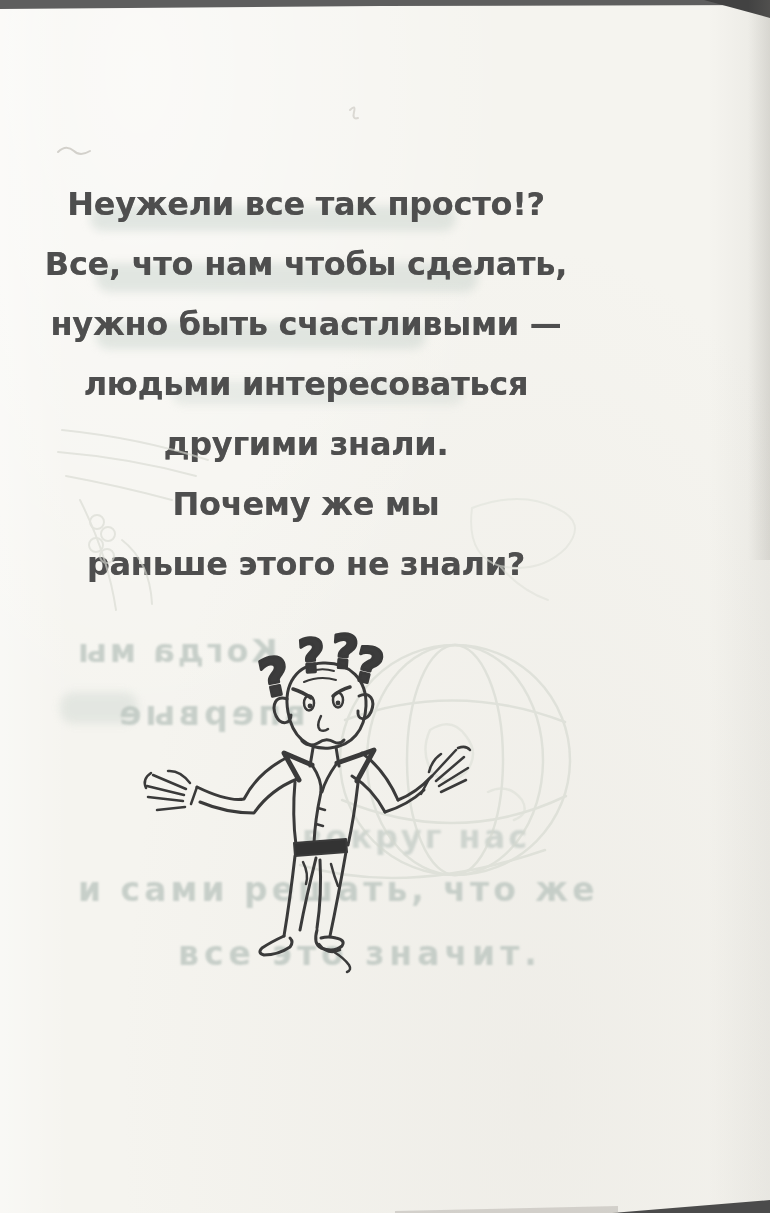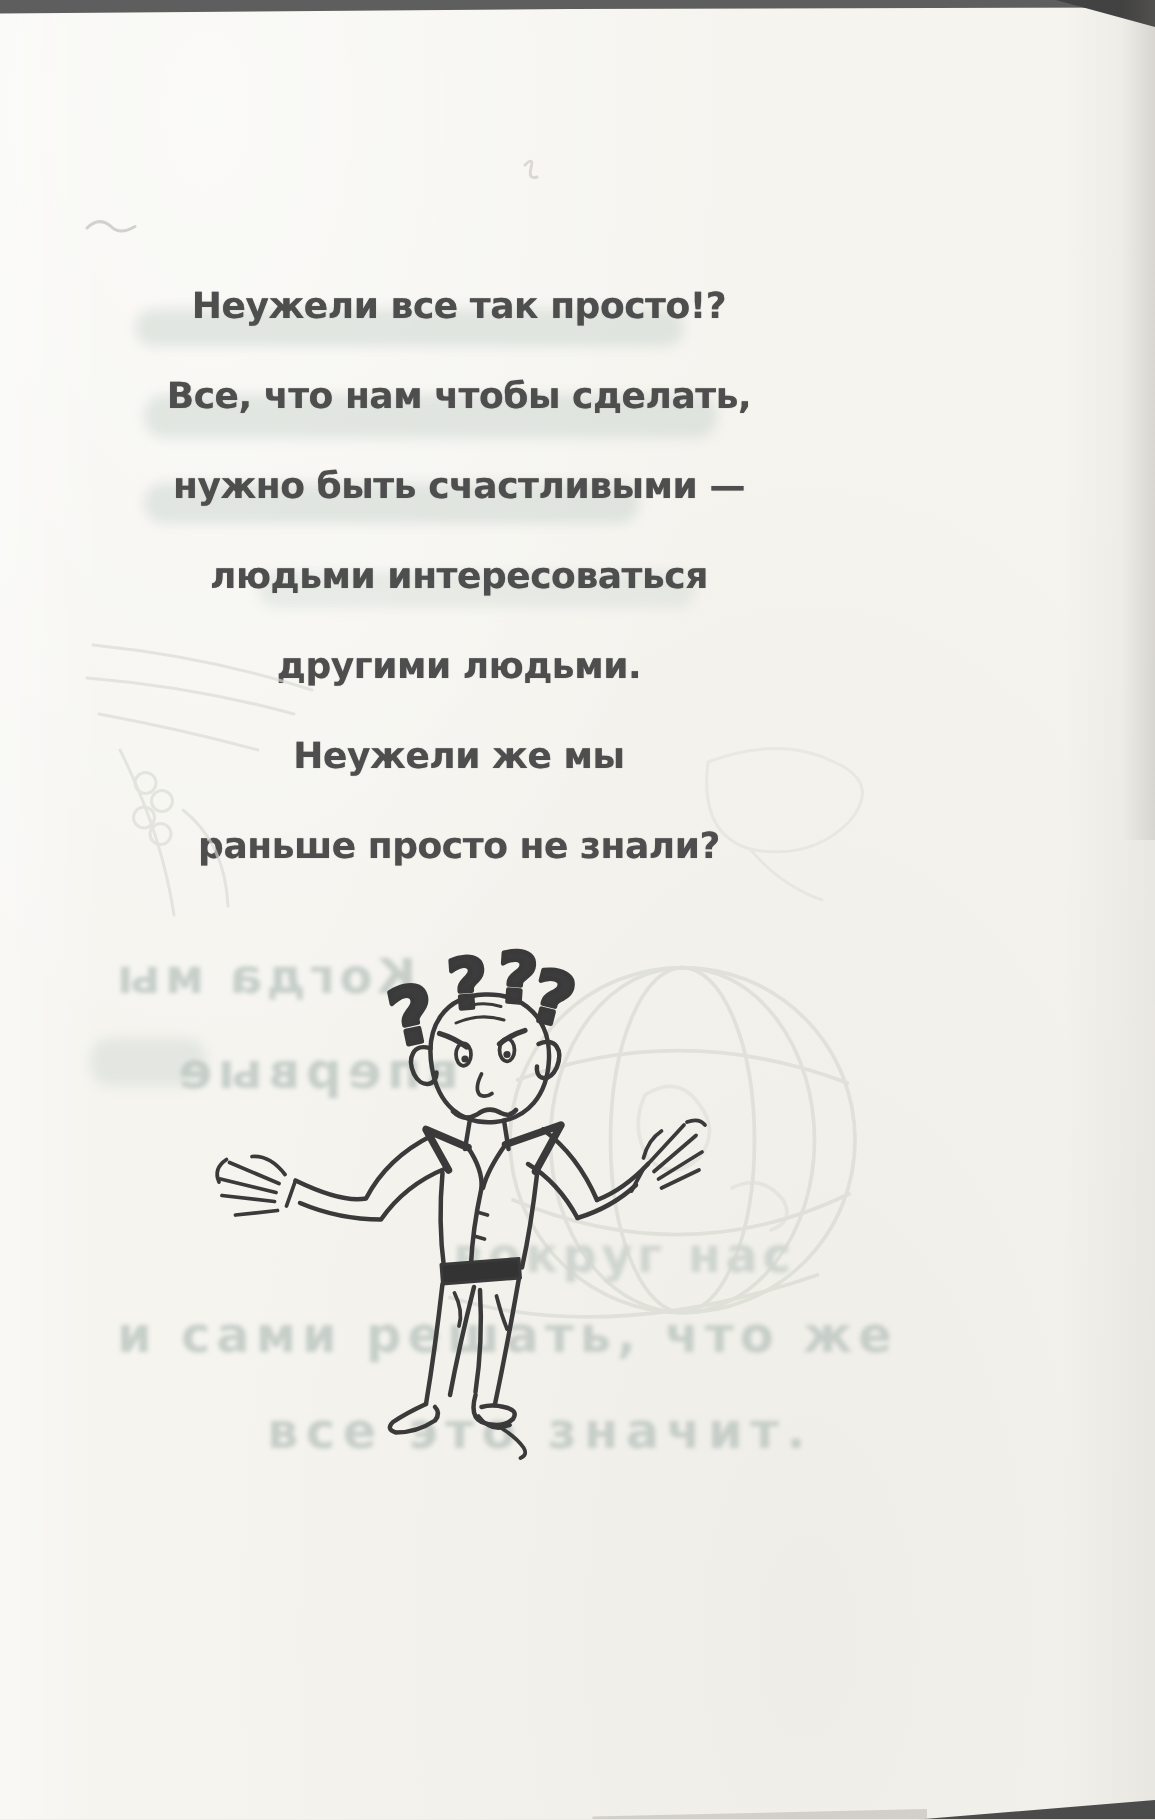--- a/index.html
+++ b/index.html
@@ -9,21 +9,21 @@
     background:
       radial-gradient(ellipse at 18% 6%, rgba(255,255,255,.55), transparent 42%),
       radial-gradient(ellipse at 70% 90%, rgba(210,206,198,.18), transparent 55%),
       linear-gradient(to right, rgba(255,255,255,.4), transparent 9%),
       linear-gradient(to left, rgba(120,118,110,.09), transparent 8%),
       #f5f4ef;
   }
   
   .text-block{
     position:absolute;left:0;top:174px;width:612px;text-align:center;
-    font-weight:bold;font-size:24px;line-height:60px;letter-spacing:-.3px;
+    font-weight:bold;font-size:32px;line-height:60px;letter-spacing:-.3px;
     color:#4e4e4e;
     text-shadow:0 0 .6px rgba(78,78,78,.55);
   }
   
   .ghost{
     position:absolute;font-weight:bold;color:#bcc6c0;white-space:nowrap;
     filter:blur(1.3px);opacity:.8;letter-spacing:3px;
   }
   .ghost.mirrored{transform:scaleX(-1);}
   .ghost-smudge{
@@ -49,23 +49,23 @@
   <div class="ghost mirrored" style="left:115px;top:694px;font-size:33px;letter-spacing:4px;">впервые</div>
   <div class="ghost" style="left:302px;top:818px;font-size:32px;opacity:.65;">вокруг нас</div>
   <div class="ghost" style="left:78px;top:870px;font-size:33px;letter-spacing:4px;">и сами решать, что же</div>
   <div class="ghost" style="left:178px;top:934px;font-size:33px;letter-spacing:5px;">все это значит.</div>
 
   <div class="text-block">
     <div>Неужели все так просто!?</div>
     <div>Все, что нам чтобы сделать,</div>
     <div>нужно быть счастливыми —</div>
     <div>людьми интересоваться</div>
-    <div>другими людьми.</div>
-    <div>Неужели же мы</div>
-    <div>раньше просто не знали?</div>
+    <div>другими знали.</div>
+    <div>Почему же мы</div>
+    <div>раньше этого не знали?</div>
   </div>
 
   <svg class="overlay" width="770" height="1213" viewBox="0 0 770 1213">
     <defs>
       <linearGradient id="rightShade" x1="0" y1="0" x2="1" y2="0">
         <stop offset="0" stop-color="#8a877f" stop-opacity="0"></stop>
         <stop offset="1" stop-color="#8a877f" stop-opacity=".35"></stop>
       </linearGradient>
     </defs>
 

